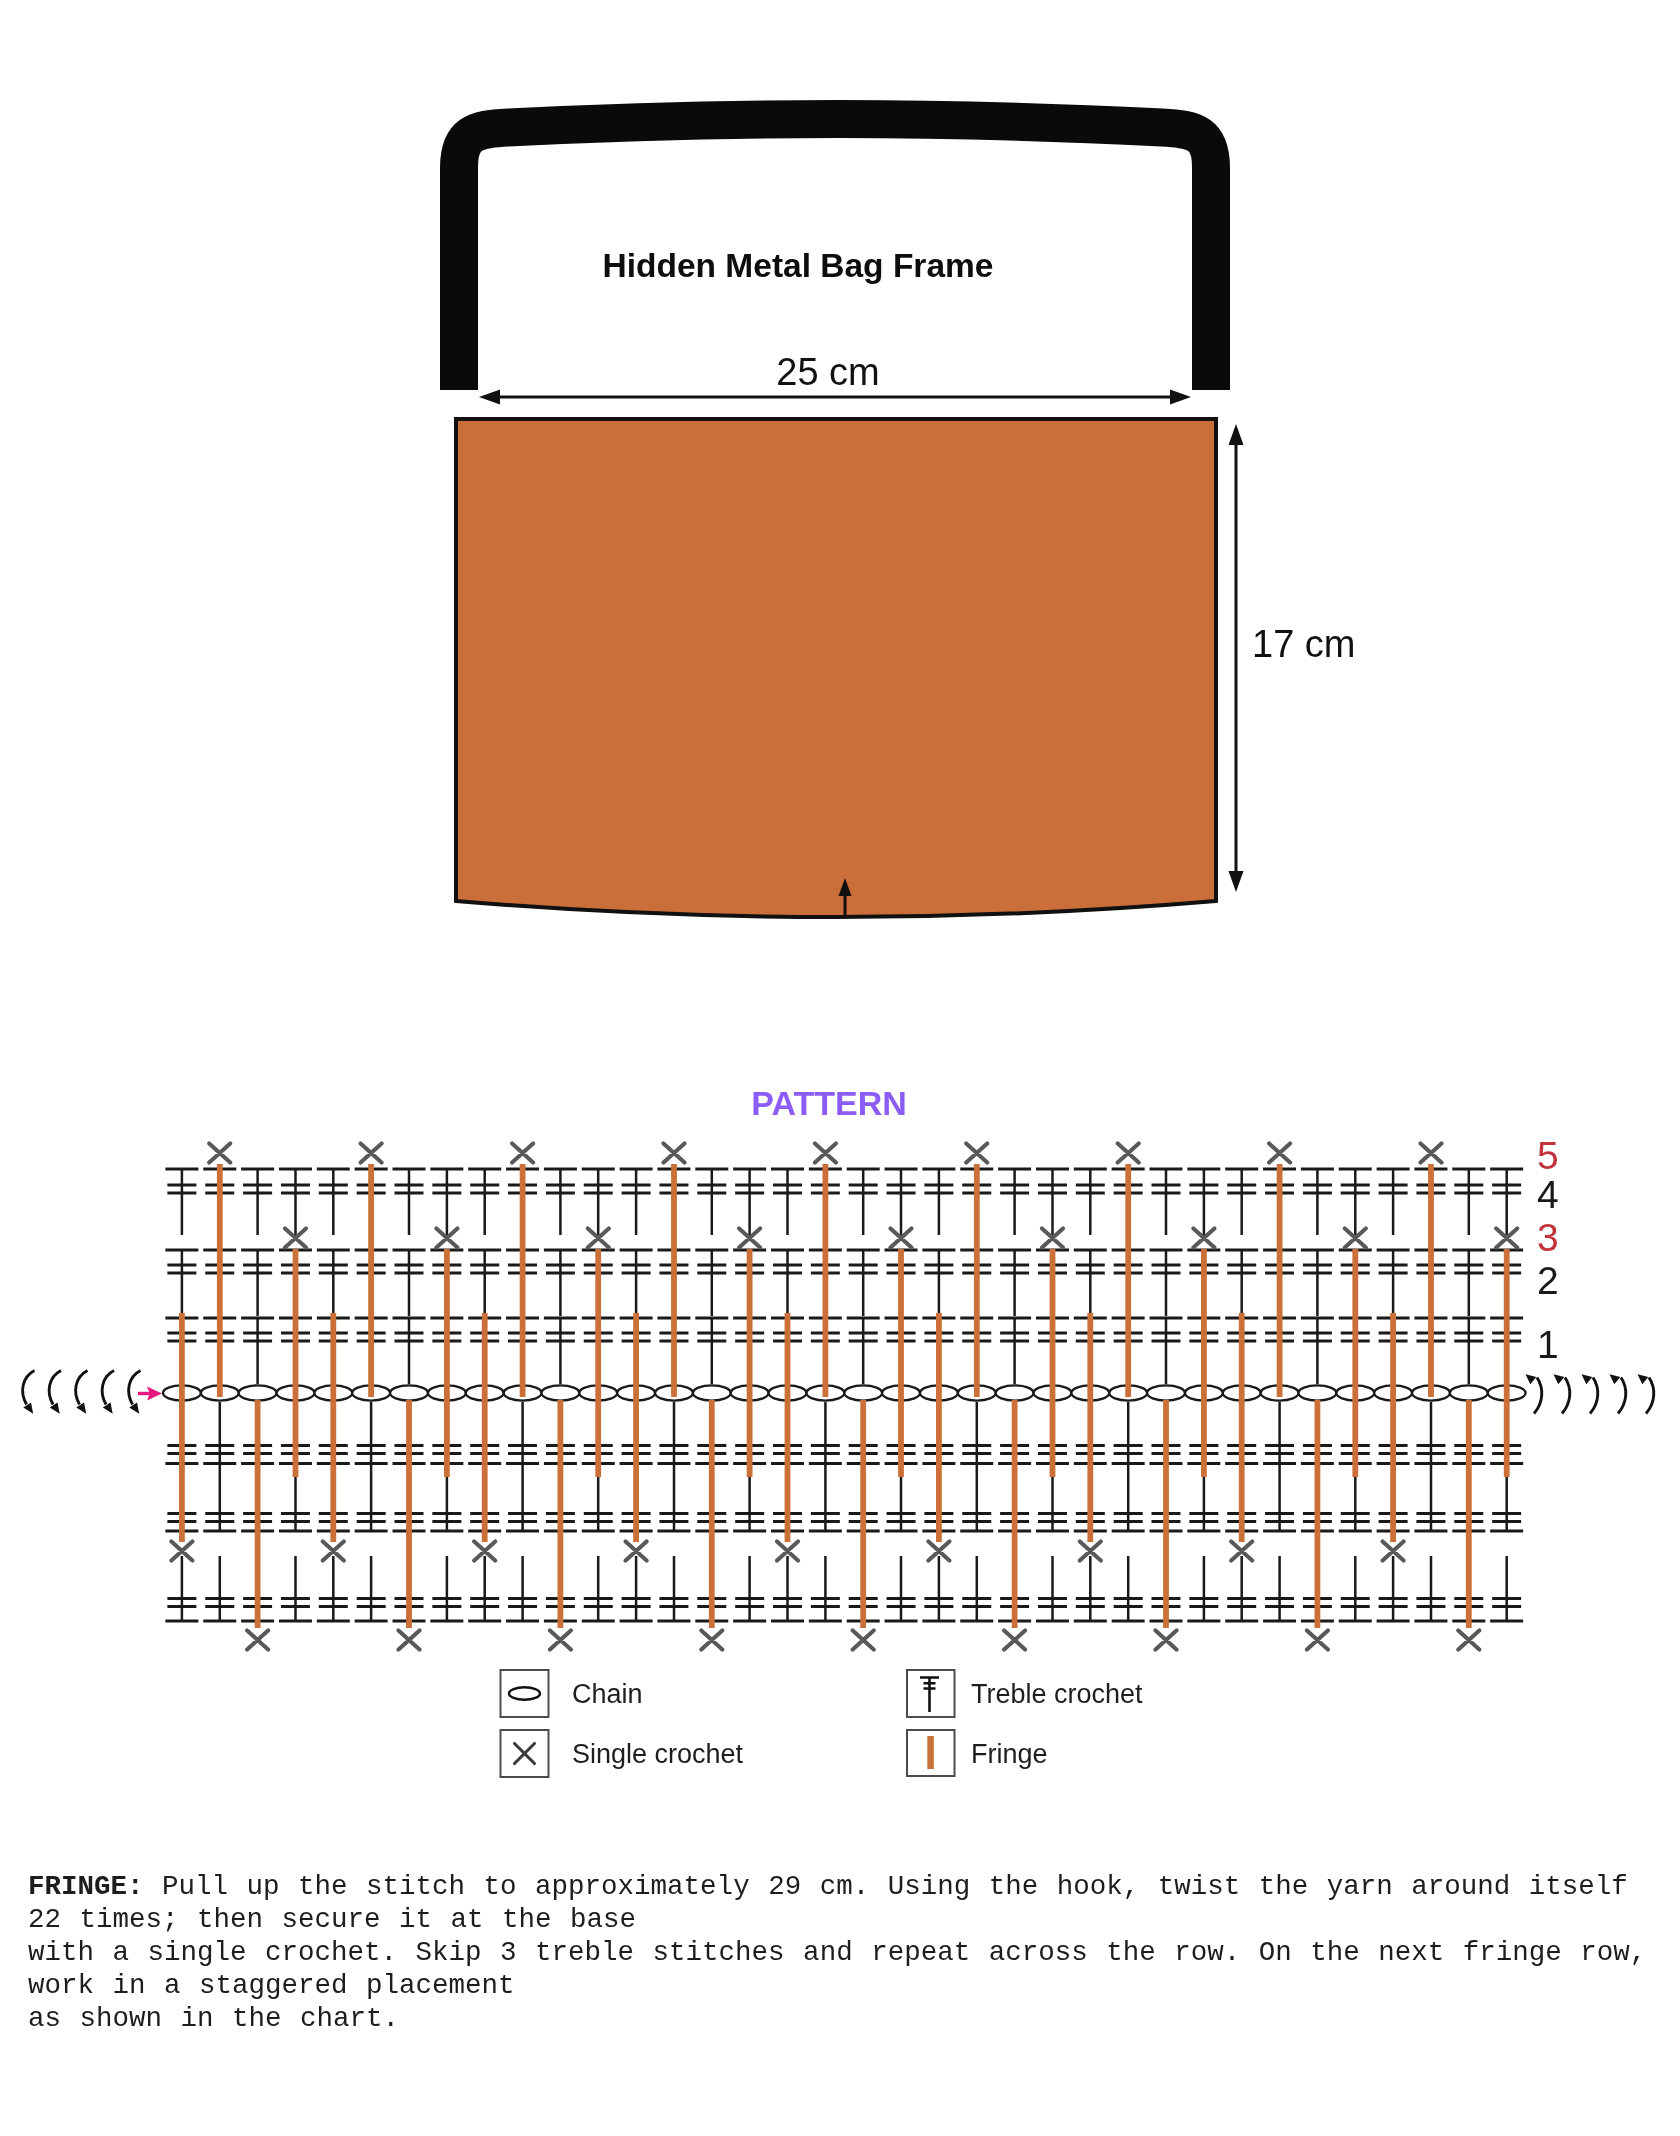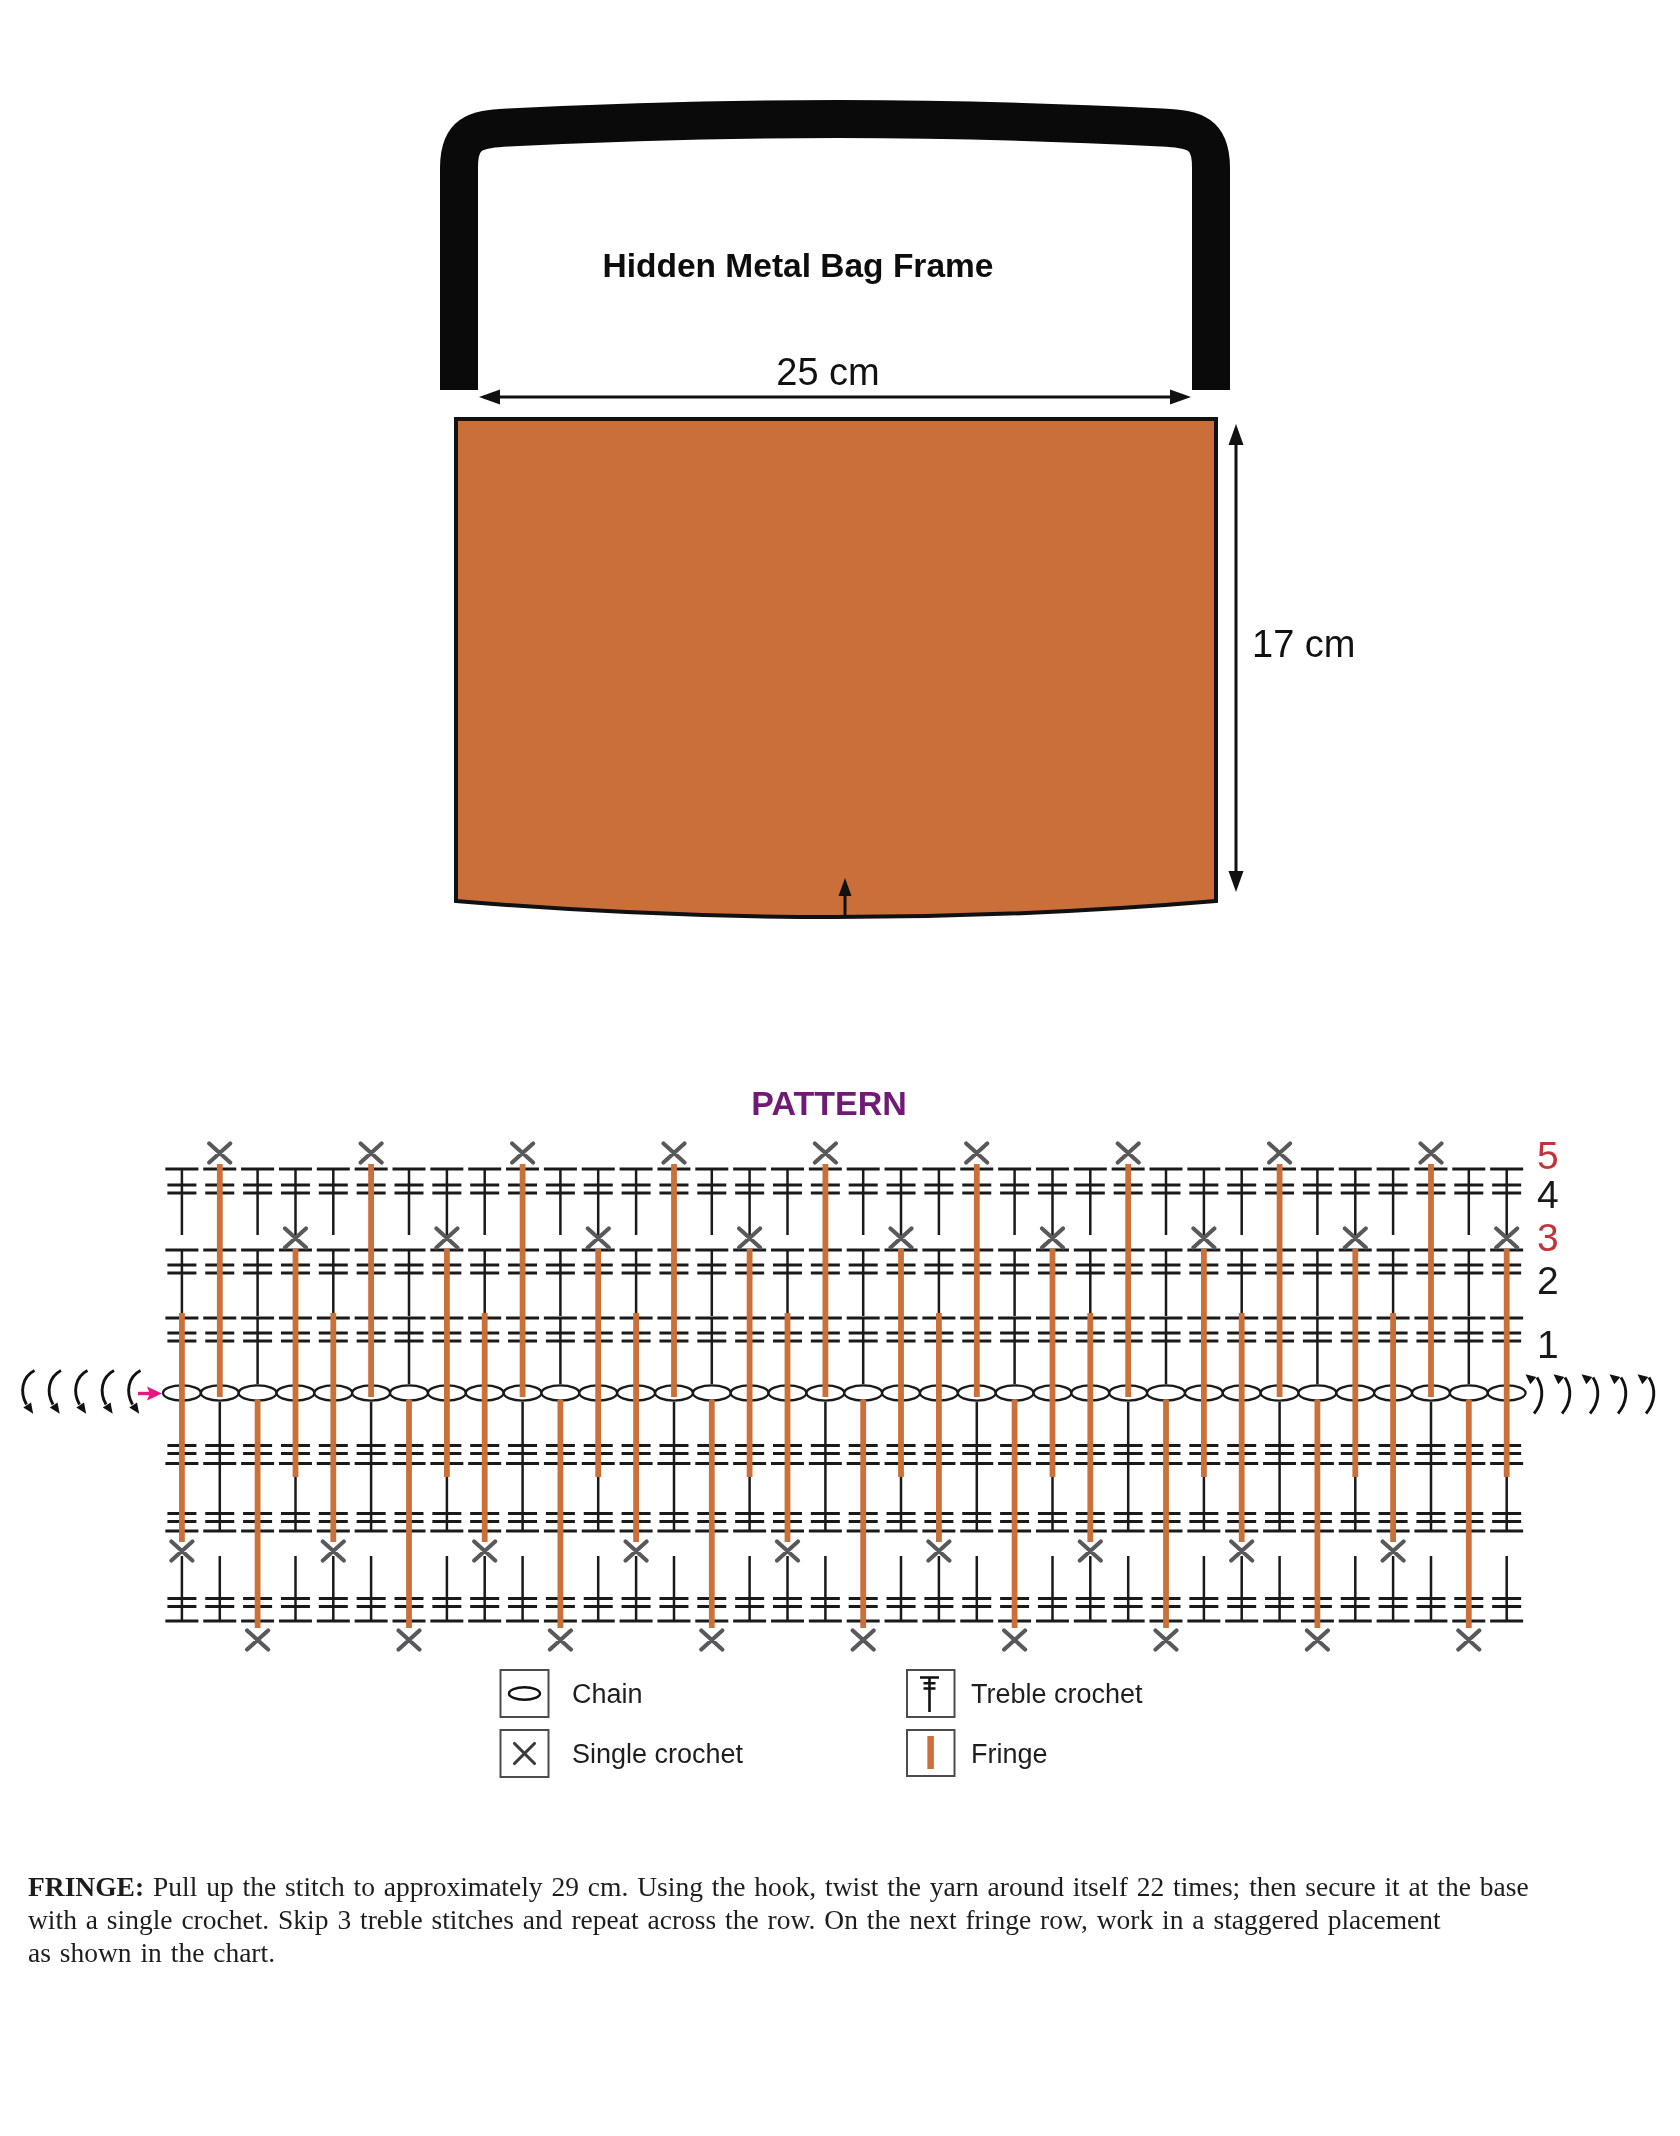--- a/index.html
+++ b/index.html
@@ -1,19 +1,19 @@
 <!DOCTYPE html>
 <html><head>
 <meta charset="utf-8">
 <style>
 html,body{margin:0;padding:0;background:#fff;width:1680px;height:2136px;overflow:hidden}
 *{box-sizing:border-box}
 .lt{font-family:"Liberation Sans",sans-serif;font-size:27px;fill:#1e1e1e}
-#para{position:absolute;left:28px;top:1870px;width:1640px;font-family:Liberation Serif, serif;font-size:27.5px;line-height:33px;color:#1d1d1d;word-spacing:2px}
-#pattern-title{position:absolute;left:0;top:1084px;width:1658px;text-align:center;font-family:"Liberation Sans",sans-serif;font-size:34px;font-weight:bold;color:#701a75}
+#para{position:absolute;left:28px;top:1870px;width:1640px;font-family:Liberation Mono, monospace;font-size:27.5px;line-height:33px;color:#1d1d1d;word-spacing:2px}
+#pattern-title{position:absolute;left:0;top:1084px;width:1658px;text-align:center;font-family:"Liberation Sans",sans-serif;font-size:34px;font-weight:bold;color:#8b5cf6}
 </style>
 </head>
 <body>
 
 <svg width="1680" height="1050" viewBox="0 0 1680 1050" style="position:absolute;left:0;top:0" xmlns="http://www.w3.org/2000/svg">
 
 <path d="M459 390 V168 C459 134 474 129 508 127.5 C640 121 770 119 838 119 C906 119 1030 121 1162 127.5 C1196 129 1211 134 1211 168 V390" fill="none" stroke="#0a0a0a" stroke-width="38"></path>
 
 <text x="798" y="277" font-family="Liberation Sans, sans-serif" font-size="33.5" font-weight="bold" text-anchor="middle" fill="#0d0d0d">Hidden Metal Bag Frame</text>
 

